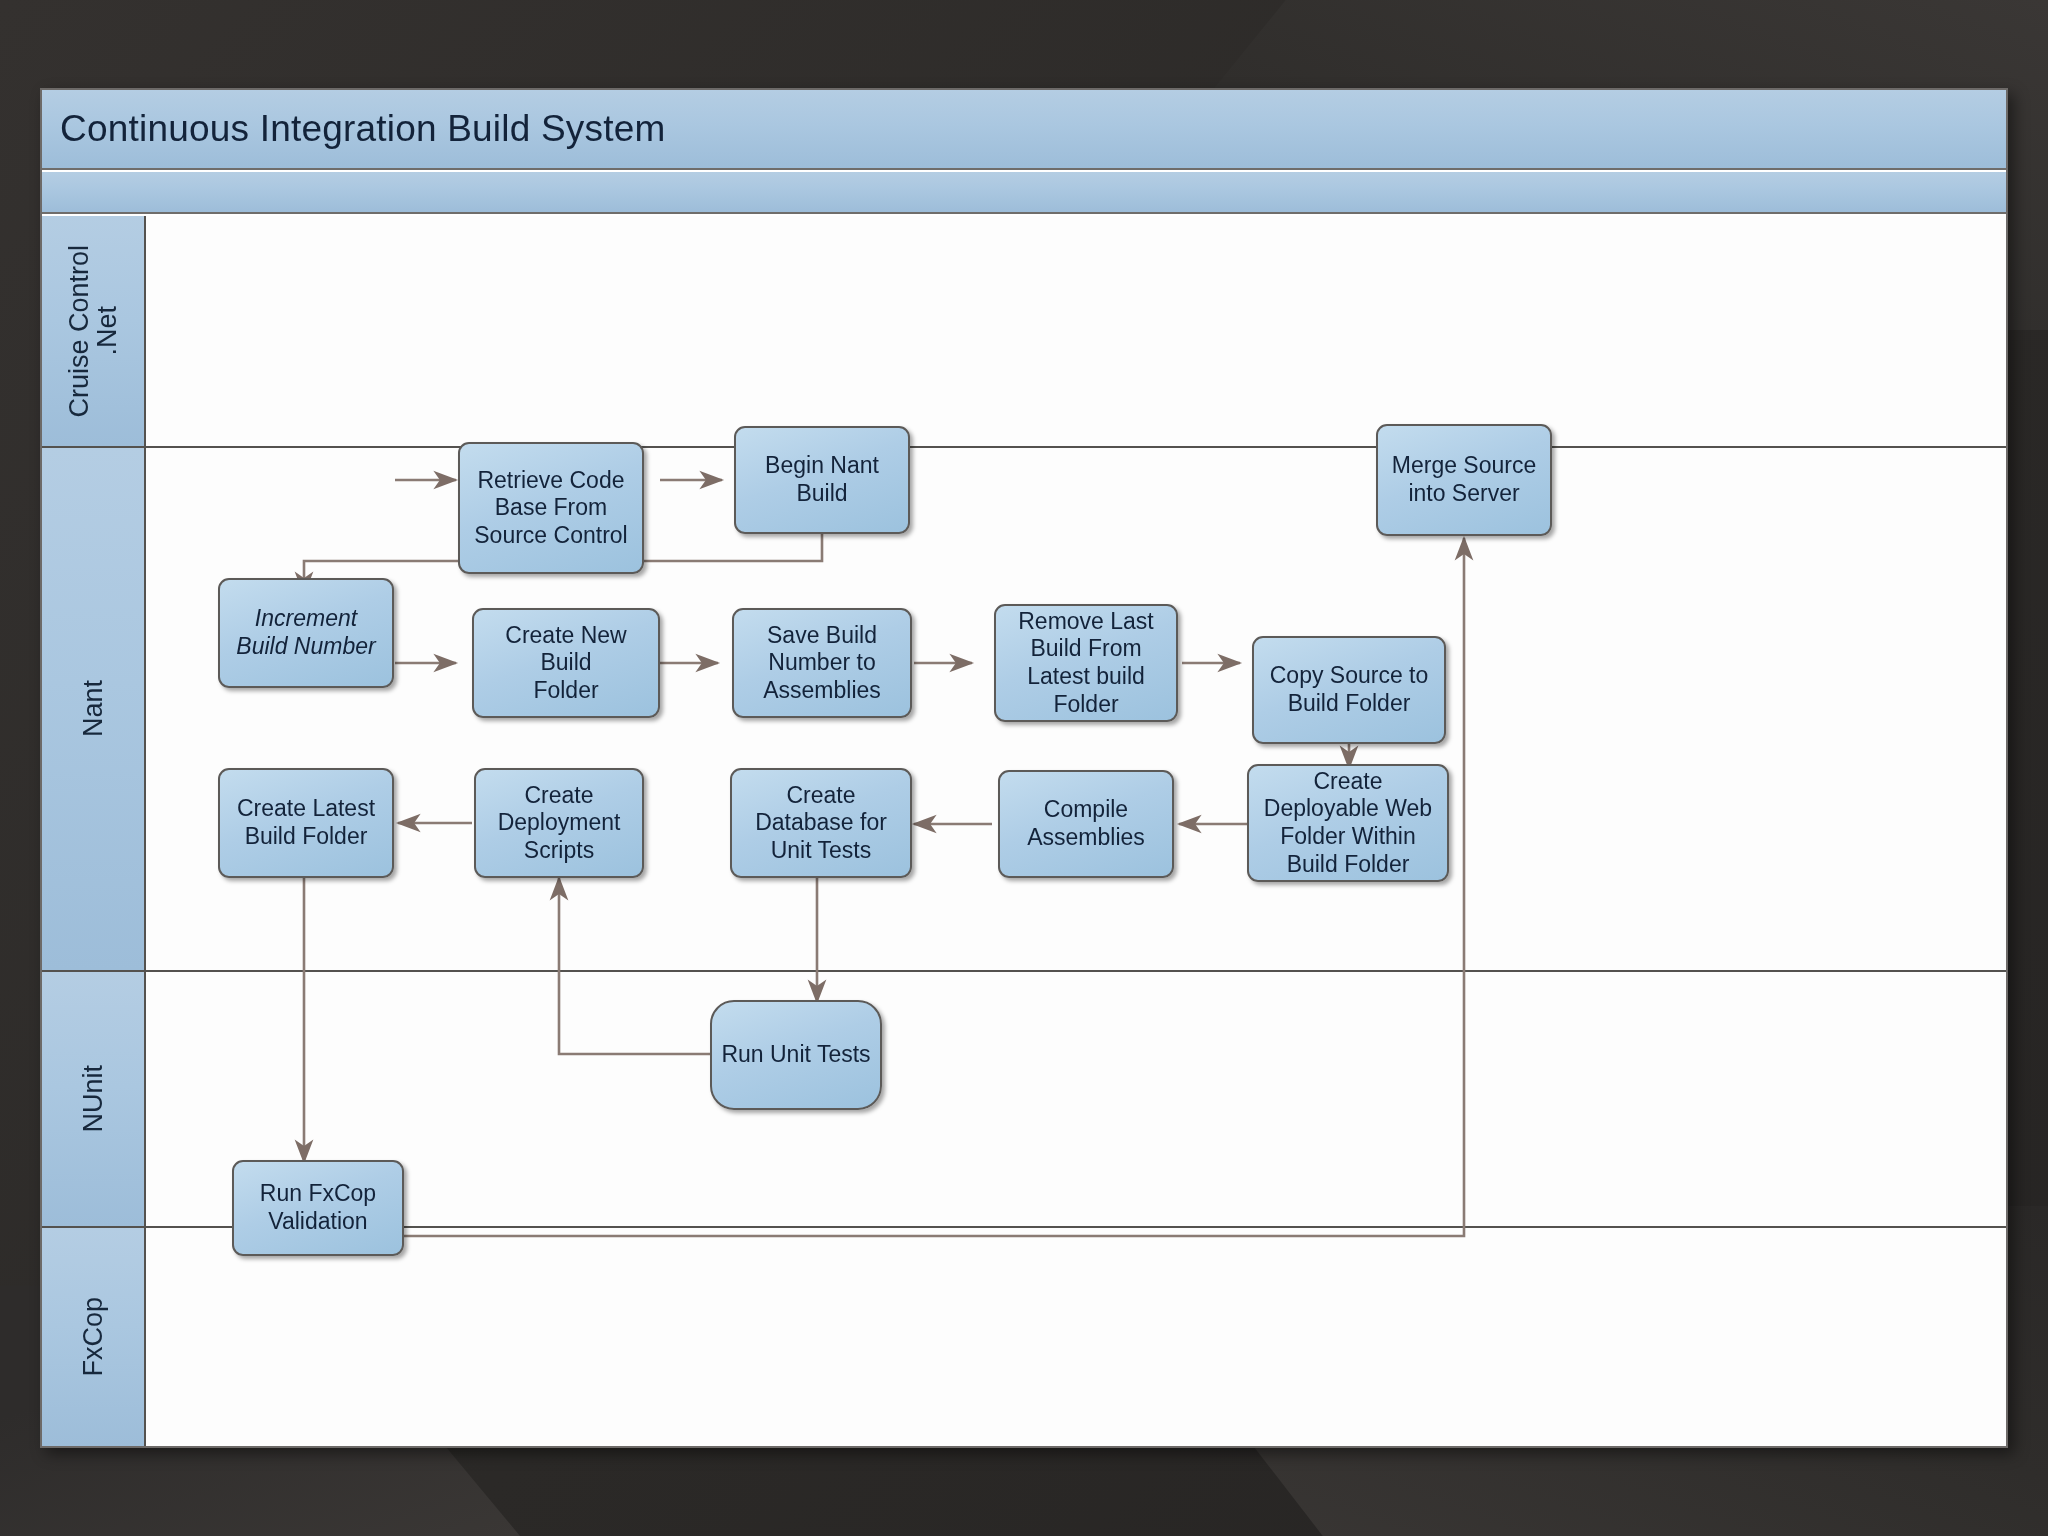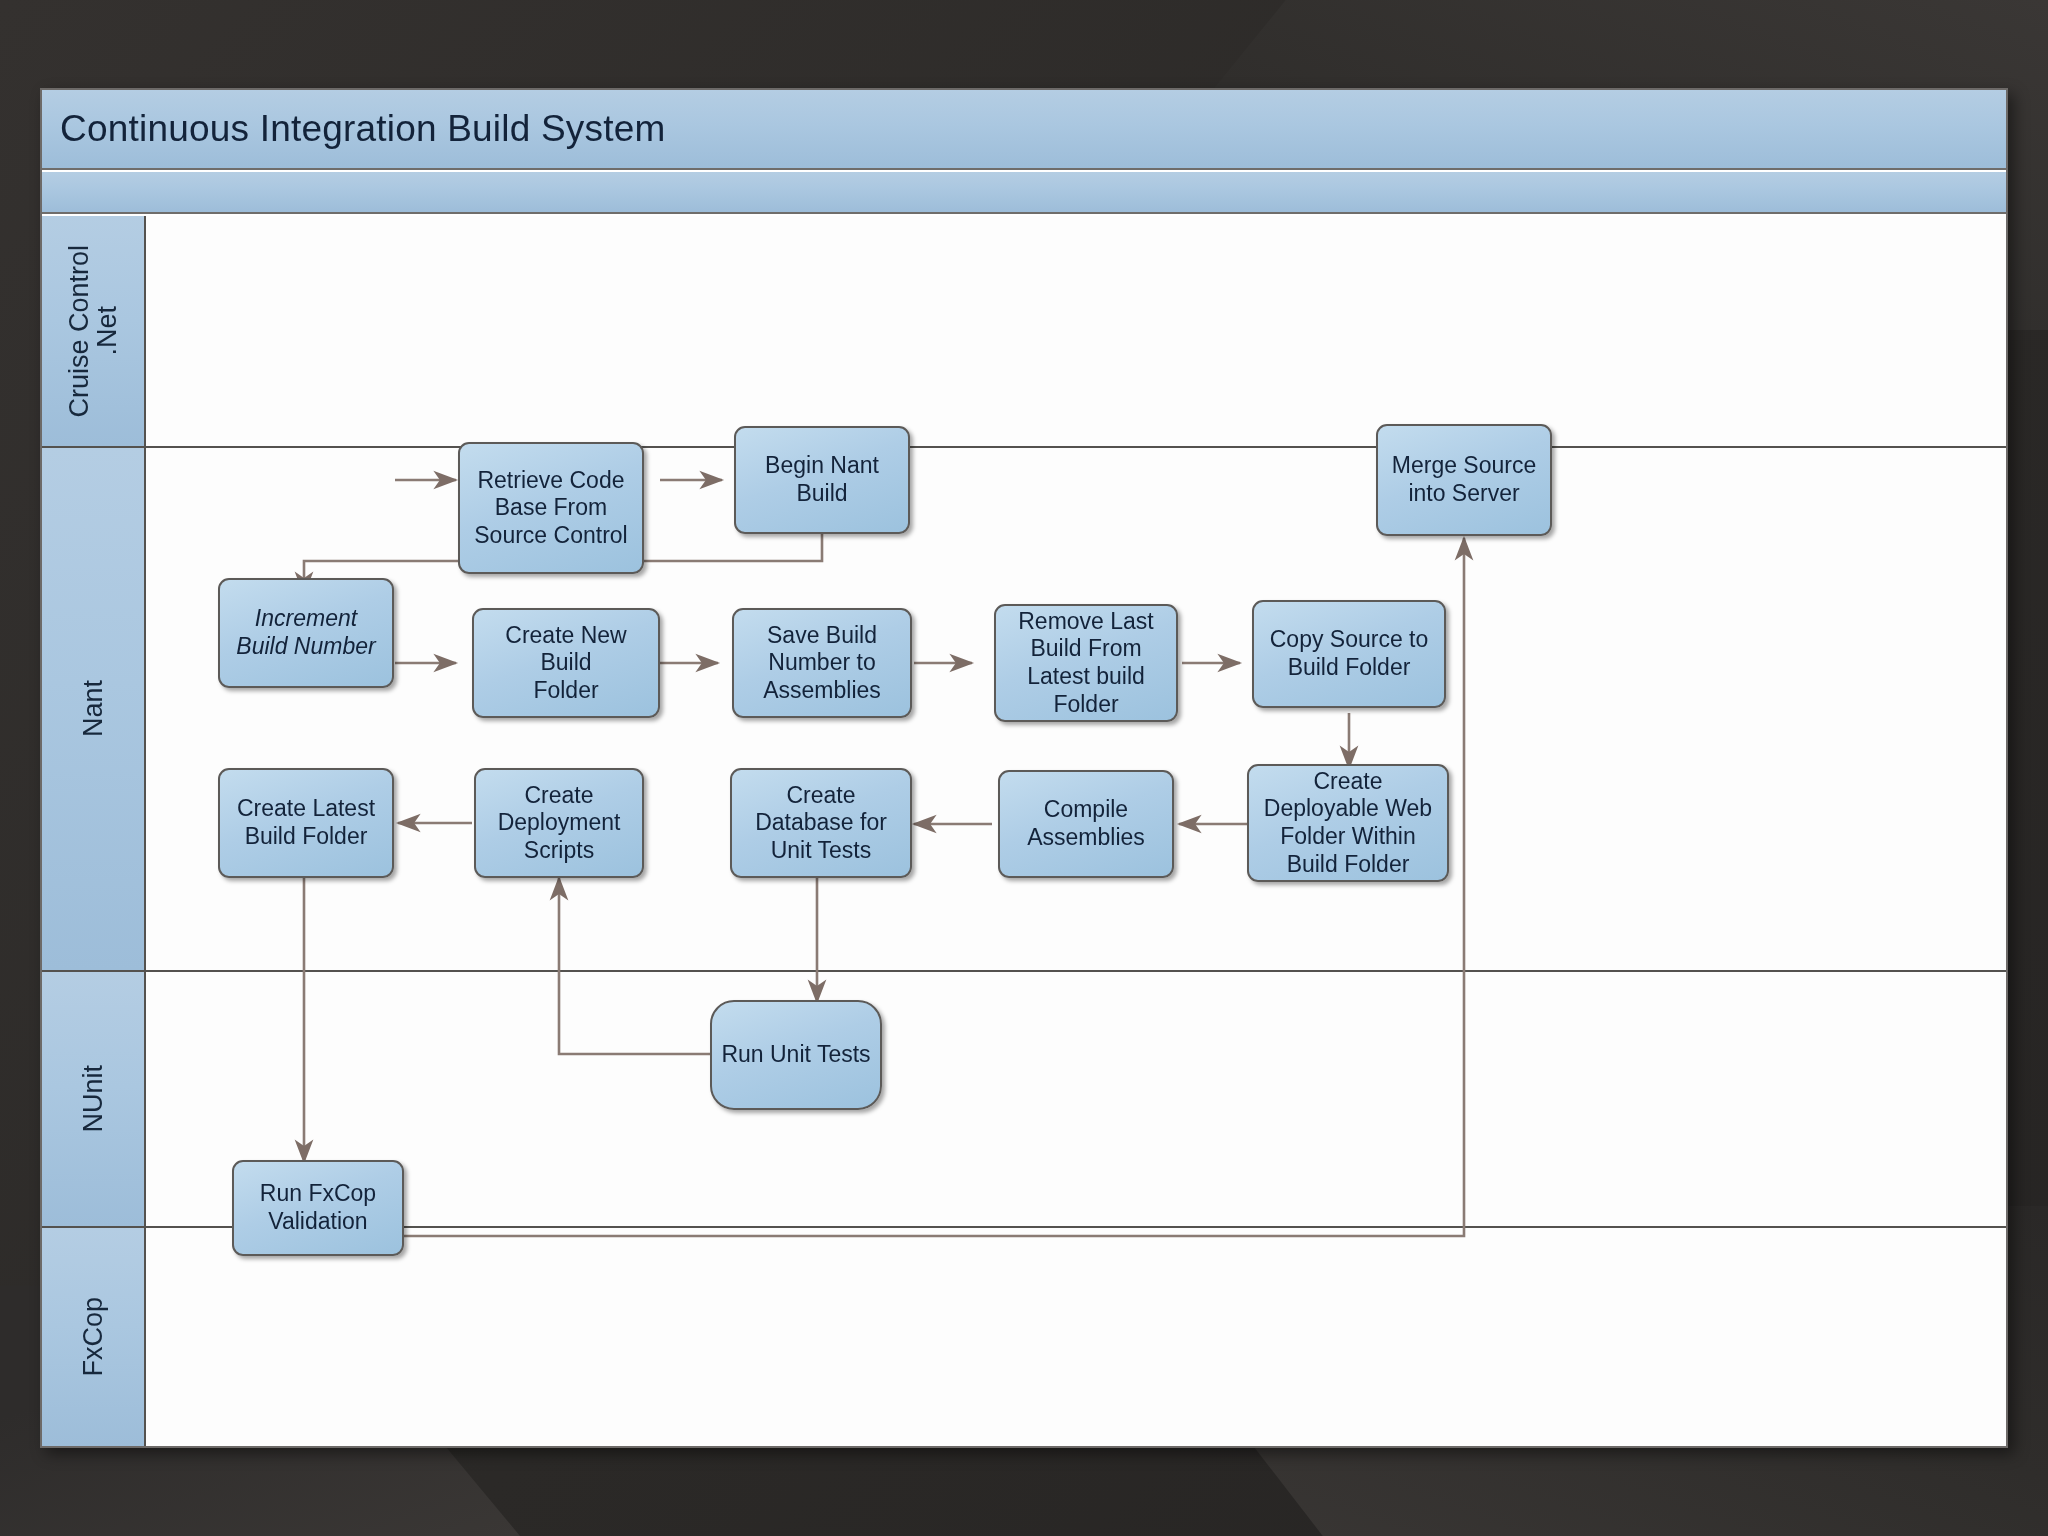--- a/index.html
+++ b/index.html
@@ -168,21 +168,21 @@
     <div class="node" style="left: 430px; top: 518px; width: 188px; height: 110px;"><span>Create New
 Build
 Folder</span></div>
     <div class="node" style="left: 690px; top: 518px; width: 180px; height: 110px;"><span>Save Build
 Number to
 Assemblies</span></div>
     <div class="node" style="left: 952px; top: 514px; width: 184px; height: 118px;"><span>Remove Last
 Build From
 Latest build
 Folder</span></div>
-    <div class="node" style="left: 1210px; top: 510px; width: 194px; height: 108px;"><span>Copy Source to
+    <div class="node" style="left: 1210px; top: 546px; width: 194px; height: 108px;"><span>Copy Source to
 Build Folder</span></div>
     <div class="node" style="left: 1205px; top: 674px; width: 202px; height: 118px;"><span>Create
 Deployable Web
 Folder Within
 Build Folder</span></div>
     <div class="node" style="left: 956px; top: 680px; width: 176px; height: 108px;"><span>Compile
 Assemblies</span></div>
     <div class="node" style="left: 688px; top: 678px; width: 182px; height: 110px;"><span>Create
 Database for
 Unit Tests</span></div>

